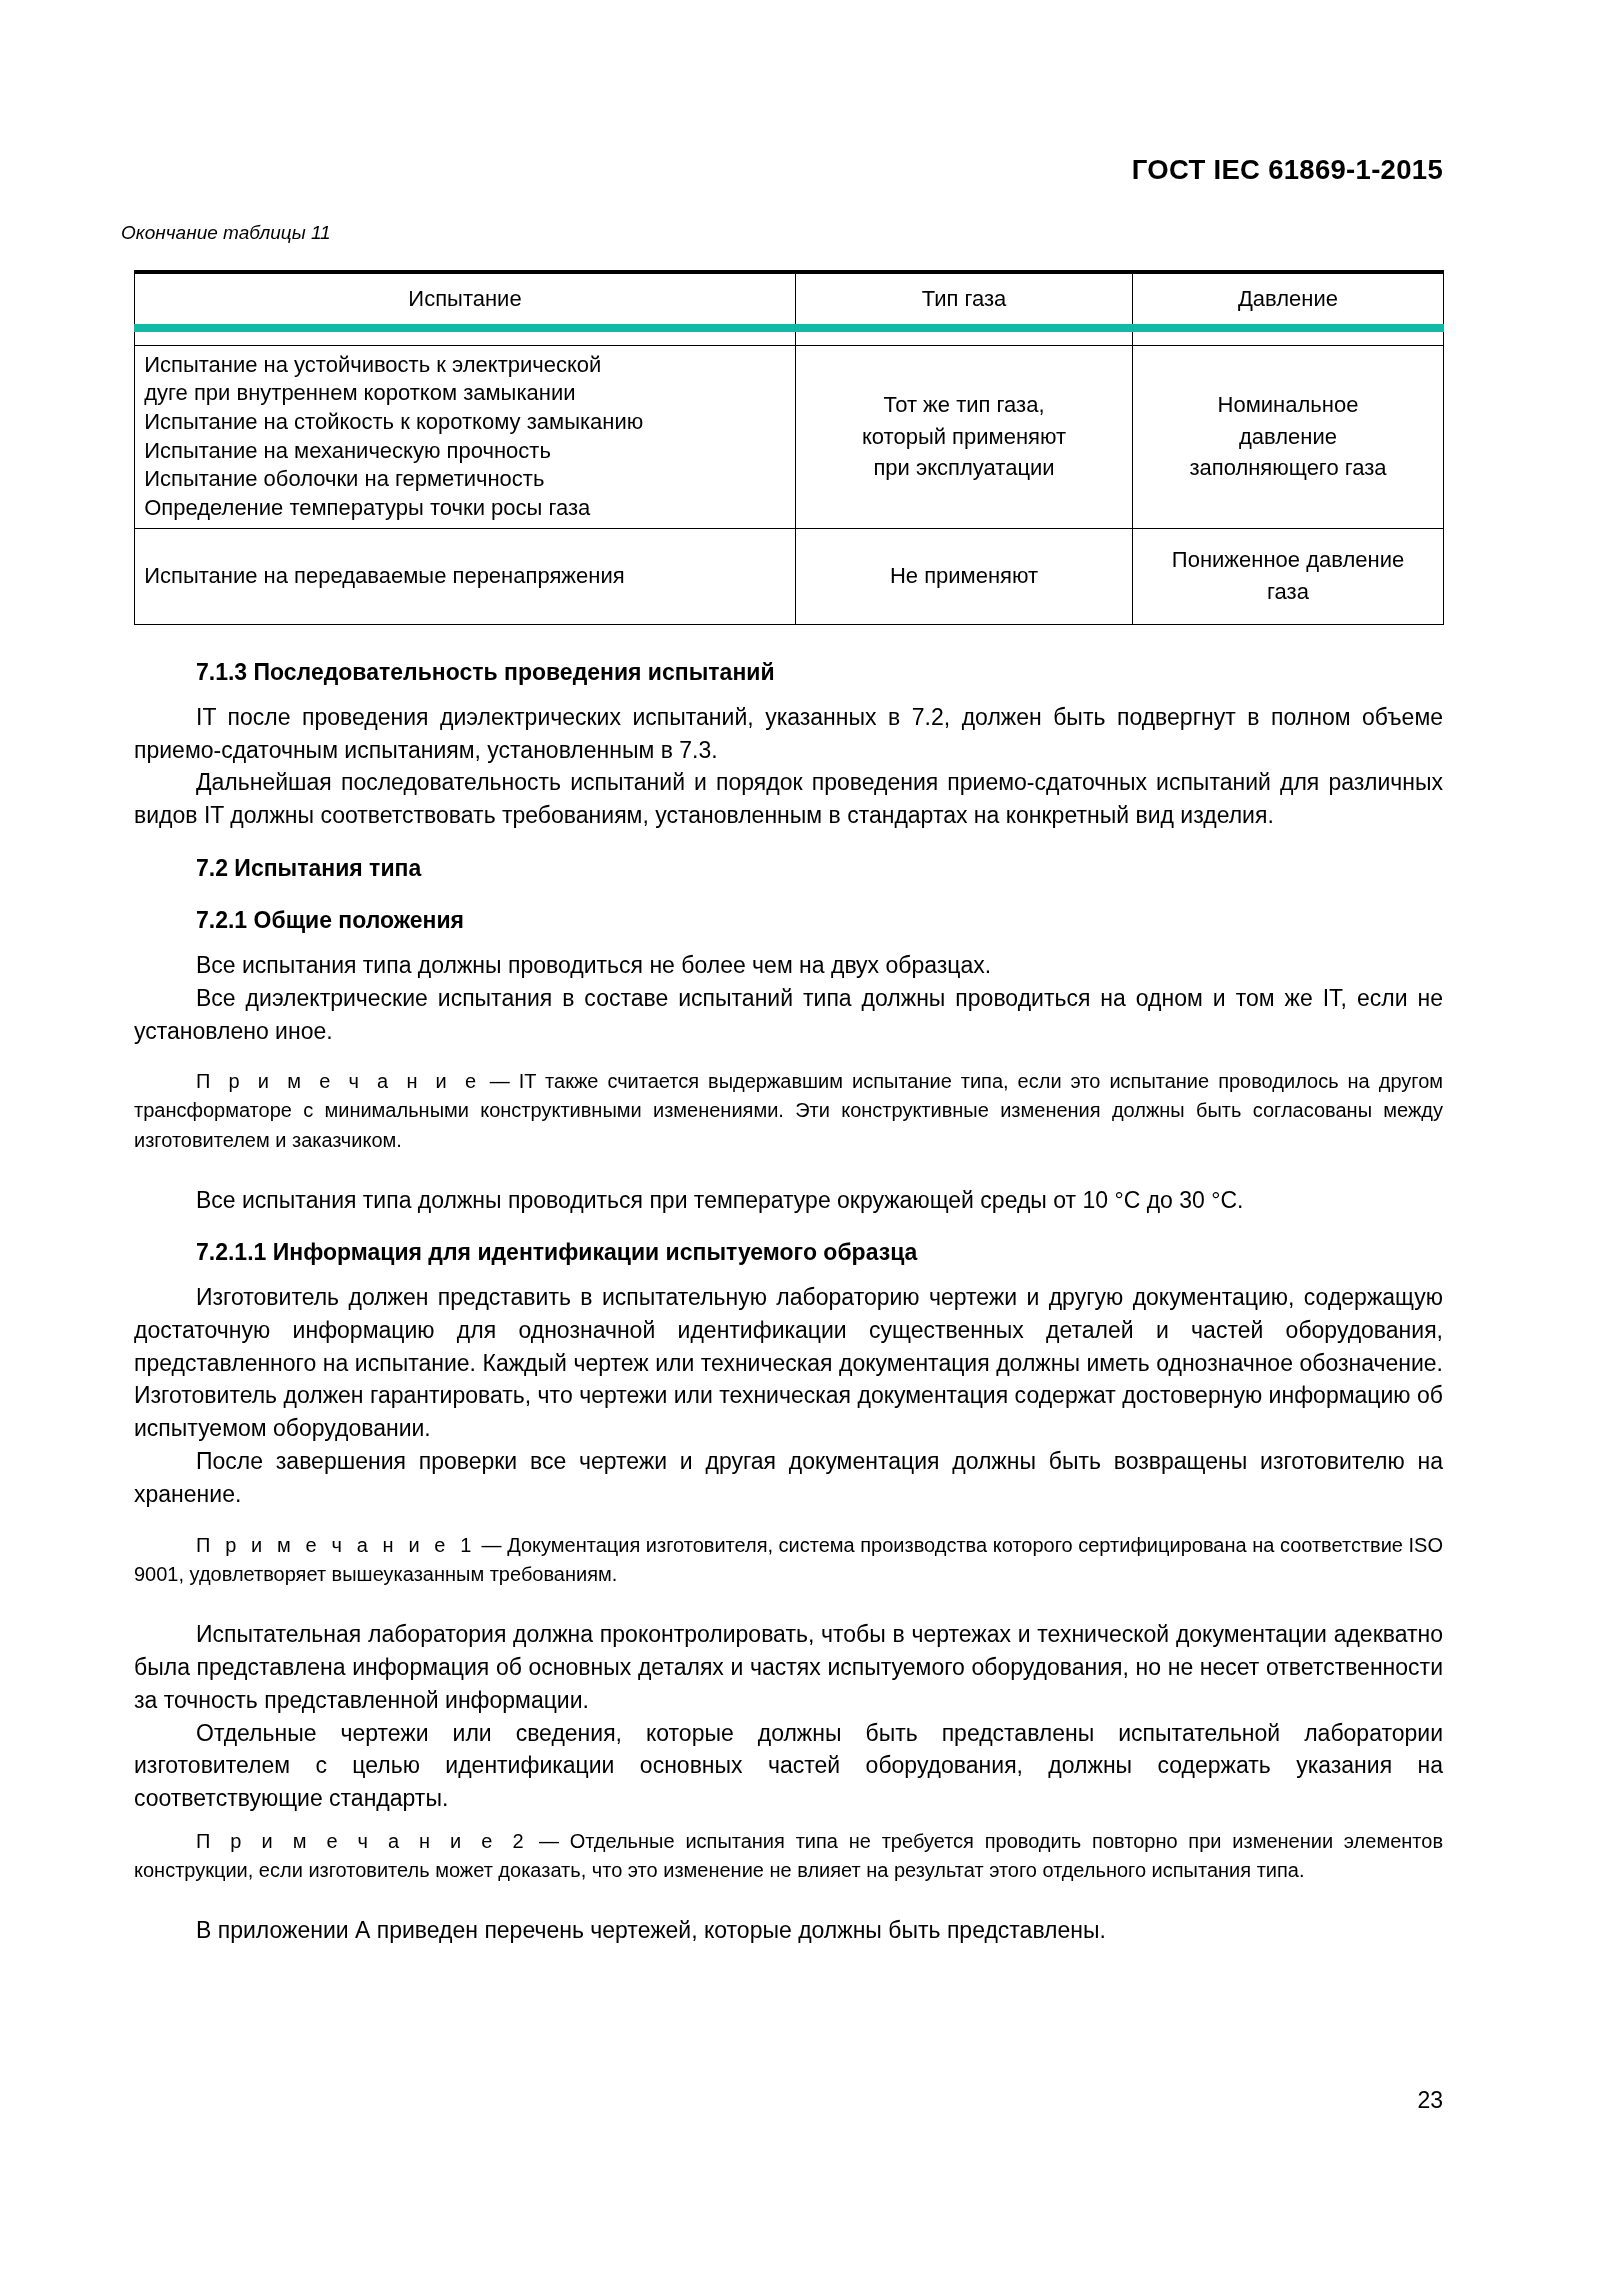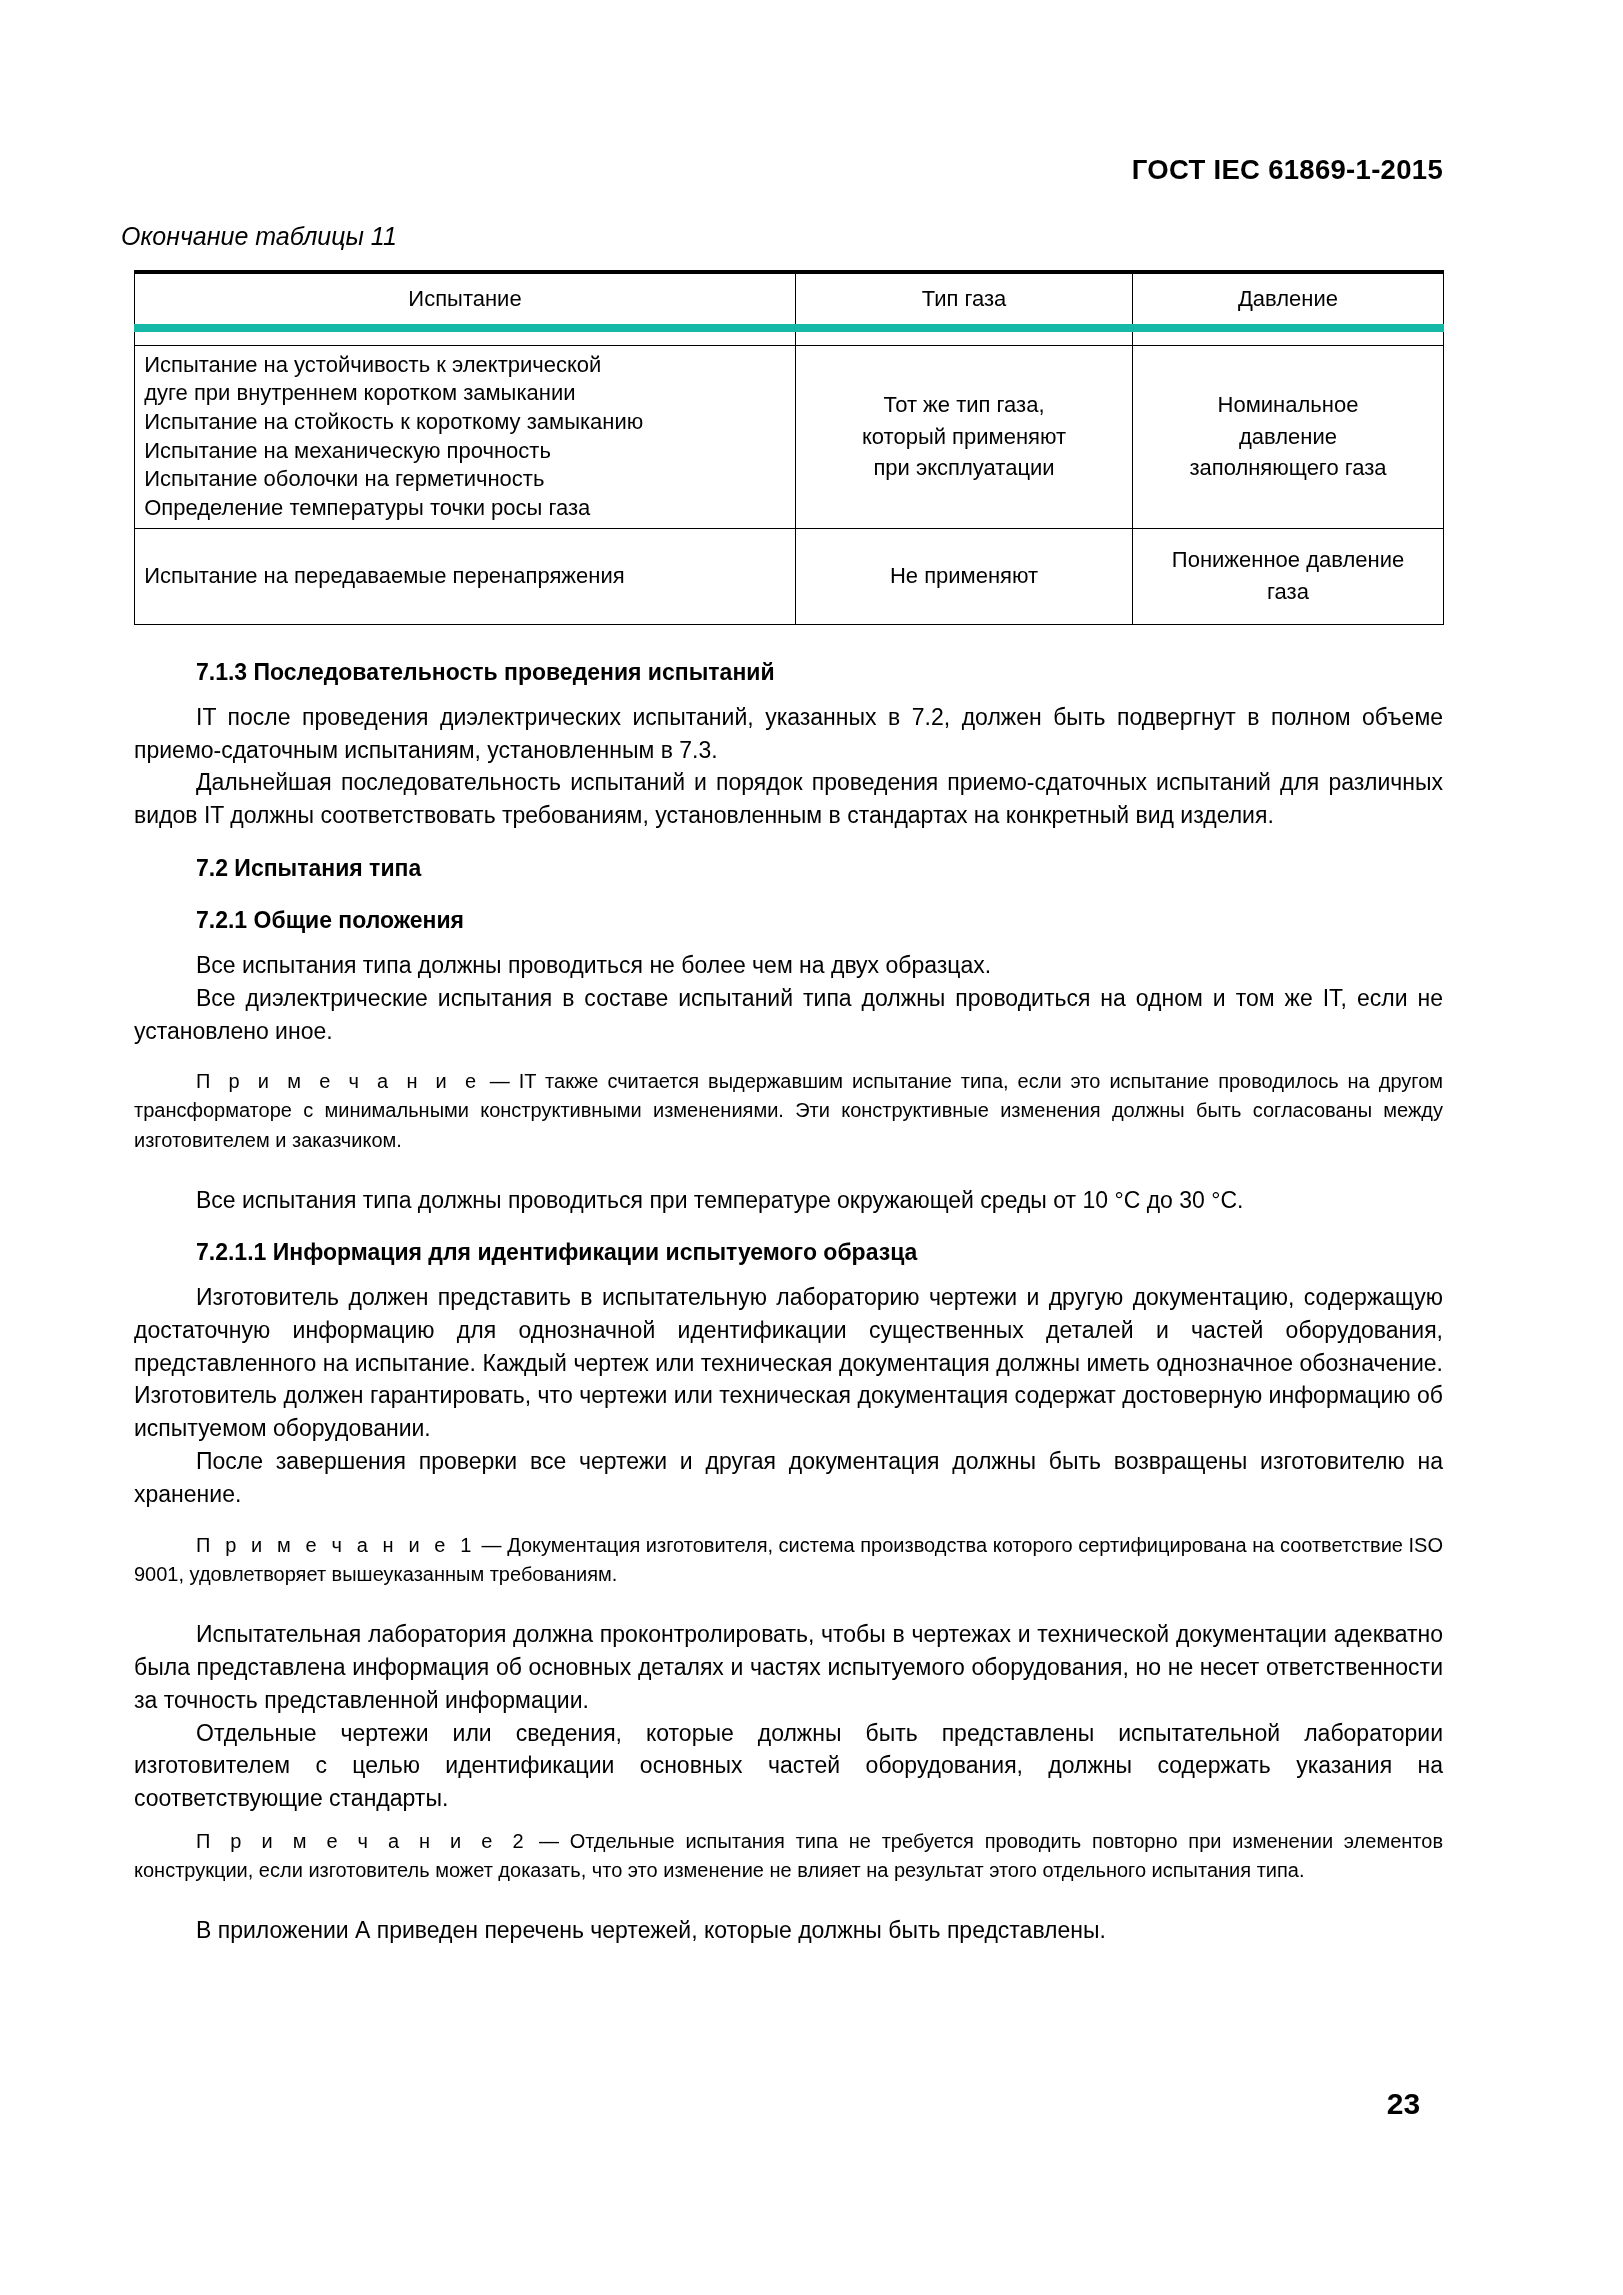--- a/index.html
+++ b/index.html
@@ -36,21 +36,21 @@
     font-weight: bold;
     letter-spacing: 0.3px;
     white-space: nowrap;
   }
 
   
   .table-caption {
     position: absolute;
     left: -13px;
     top: 222px;
-    font-size: 25px;
+    font-size: 19px;
     font-style: italic;
   }
 
   
   .tbl-wrap {
     position: absolute;
     left: 0;
     top: 270px;
     width: 1309px;
   }
@@ -155,24 +155,23 @@
   .sp { letter-spacing: 4.6px; }
   .gap-sm { height: 11.8px; }
   .gap-md { height: 19.6px; }
   .gap-lg { height: 29px; }
 
   
   .page-number {
     position: absolute;
     right: 0;
     top: 2087px;
-    font-size: 30px;
-    text-align: center;
+    font-size: 23px;
+    text-align: right;
     width: 79px;
-    font-weight: bold;
   }
 </style>
 </head>
 <body>
 
 <div class="page">
 
   <div class="content">
 
     <div class="doc-header">ГОСТ IEC 61869-1-2015</div>

